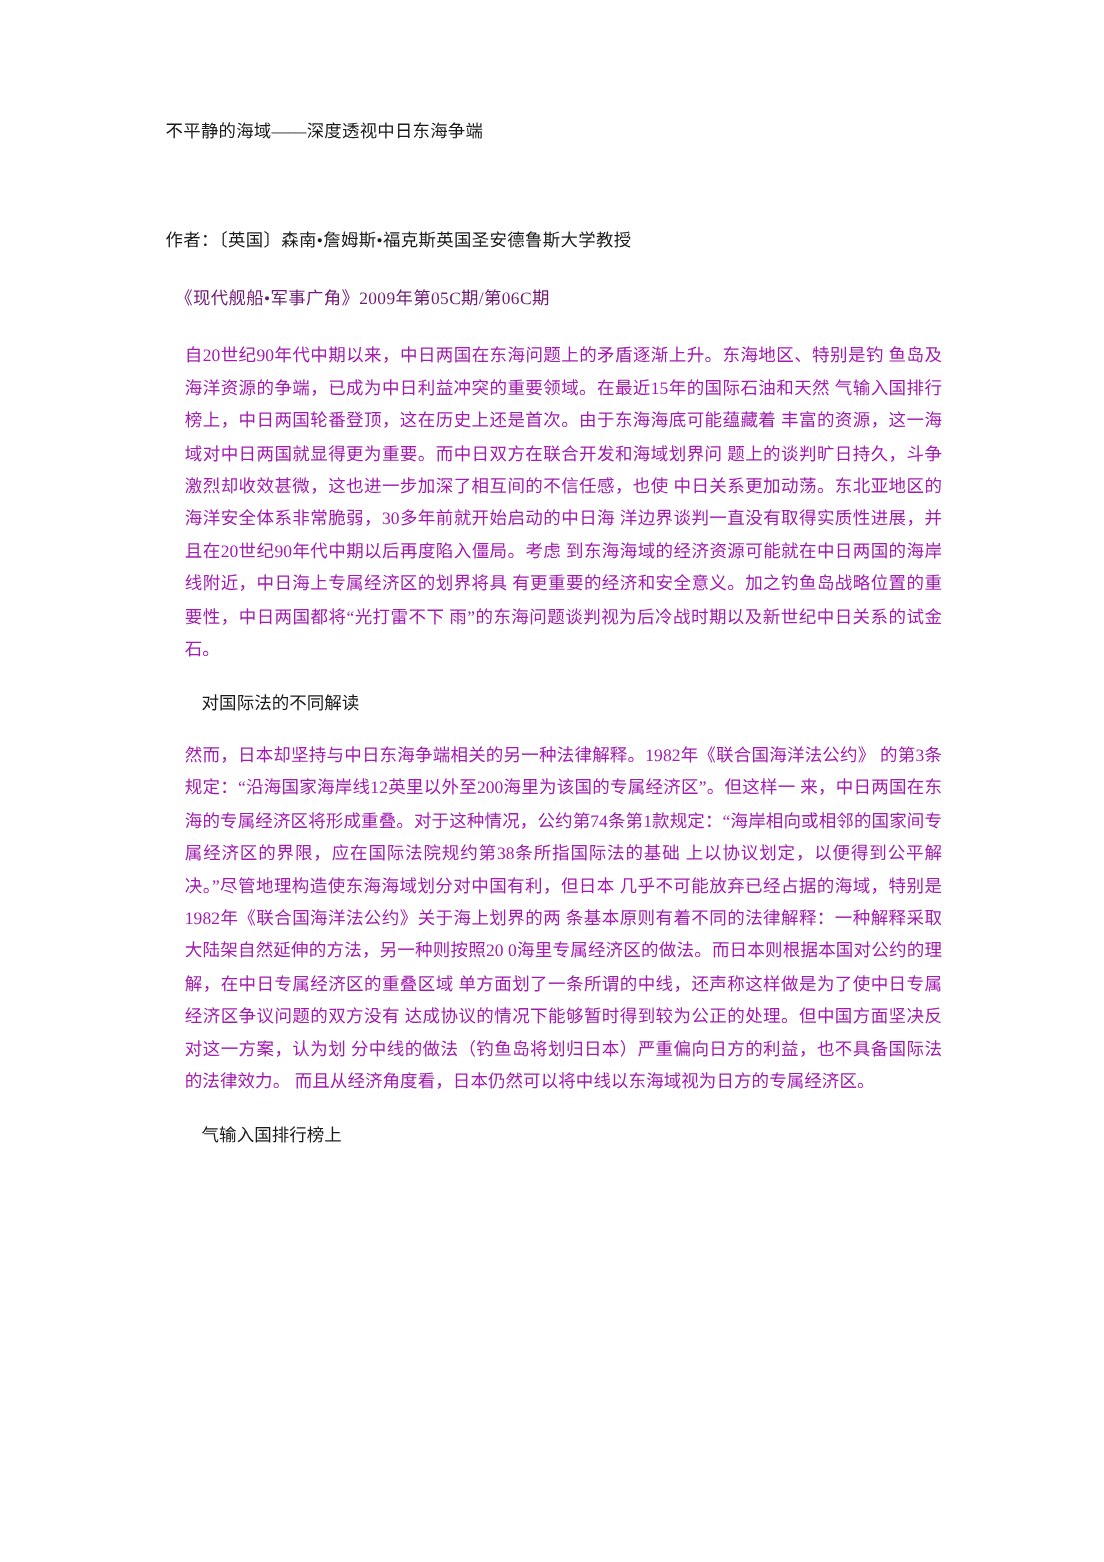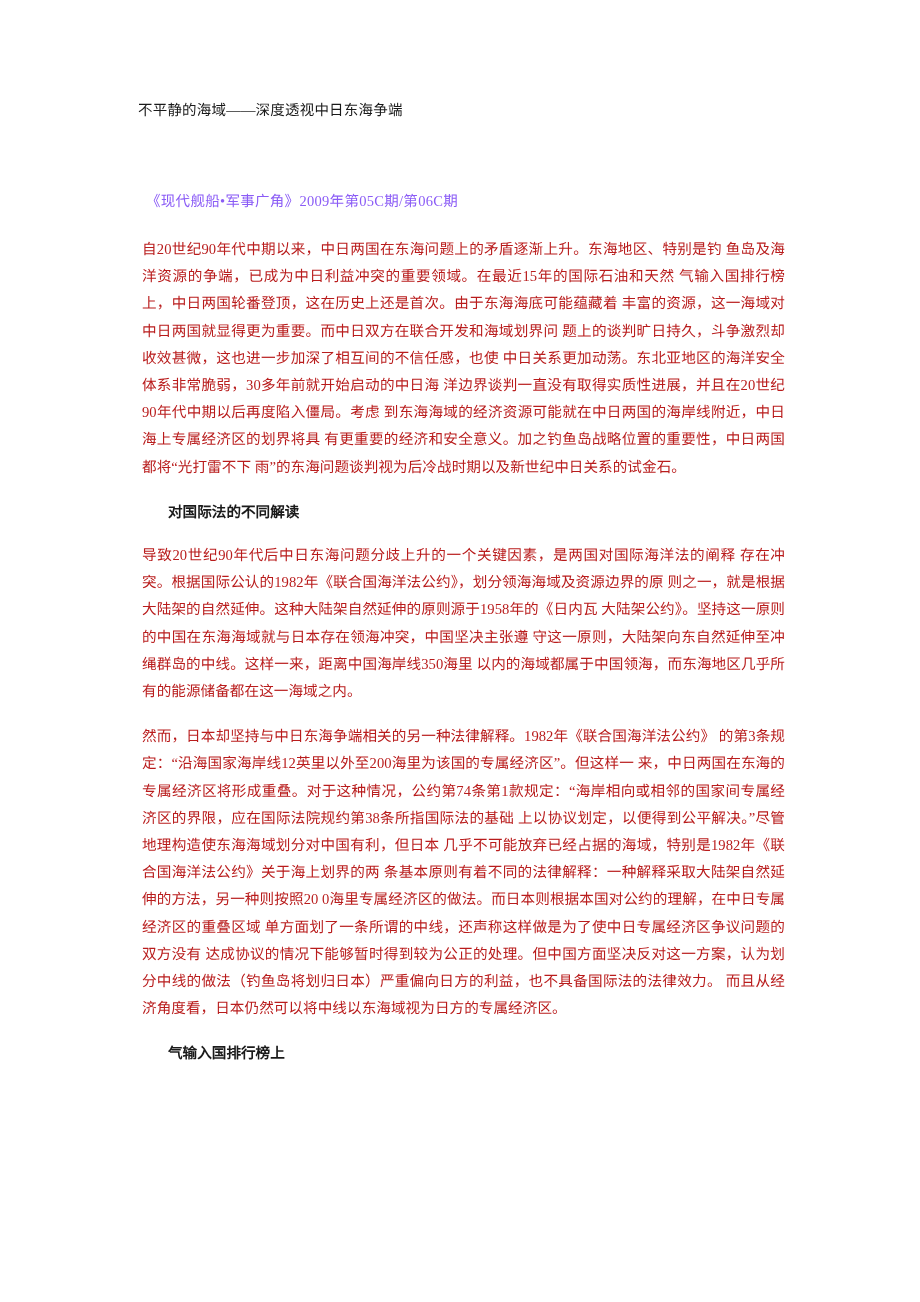--- a/index.html
+++ b/index.html
@@ -40,56 +40,56 @@
     margin: 0 0 26px 0;
     letter-spacing: 0.3px;
     color: #1a1a1a;
   }
   .journal {
     font-size: 14.5px;
     line-height: 22px;
     margin: 0 0 24px 0;
     padding-left: 8px;
     letter-spacing: 0.3px;
-    color: #8b5cf6;
+    color: #701a75;
   }
   p.body-text {
     font-size: 14.6px;
     line-height: 27.2px;
-    margin: 0 0 18px 4px;
+    margin: 0 0 18px 16px;
     text-align: justify;
     text-justify: inter-ideograph;
     letter-spacing: 0.05px;
-    color: #b91c1c;
+    color: #a21caf;
   }
   h2.section-heading {
     font-size: 14.6px;
     line-height: 27.2px;
-    font-weight: 700;
+    font-weight: 400;
     margin: 14px 0 16px 0;
     padding-left: 30px;
     color: #1a1a1a;
   }
 </style>
 </head>
 <body>
 
 <div class="page">
 
   <div class="doc-title">不平静的海域——深度透视中日东海争端</div>
 
   <div class="spacer-after-title"></div>
 
+  <div class="byline">作者：〔英国〕森南•詹姆斯•福克斯英国圣安德鲁斯大学教授</div>
 
   <div class="journal">《现代舰船•军事广角》2009年第05C期/第06C期</div>
 
   <p class="body-text">自20世纪90年代中期以来，中日两国在东海问题上的矛盾逐渐上升。东海地区、特别是钓 鱼岛及海洋资源的争端，已成为中日利益冲突的重要领域。在最近15年的国际石油和天然 气输入国排行榜上，中日两国轮番登顶，这在历史上还是首次。由于东海海底可能蕴藏着 丰富的资源，这一海域对中日两国就显得更为重要。而中日双方在联合开发和海域划界问 题上的谈判旷日持久，斗争激烈却收效甚微，这也进一步加深了相互间的不信任感，也使 中日关系更加动荡。东北亚地区的海洋安全体系非常脆弱，30多年前就开始启动的中日海 洋边界谈判一直没有取得实质性进展，并且在20世纪90年代中期以后再度陷入僵局。考虑 到东海海域的经济资源可能就在中日两国的海岸线附近，中日海上专属经济区的划界将具 有更重要的经济和安全意义。加之钓鱼岛战略位置的重要性，中日两国都将“光打雷不下 雨”的东海问题谈判视为后冷战时期以及新世纪中日关系的试金石。</p>
 
   <h2 class="section-heading">对国际法的不同解读</h2>
 
-  <p class="body-text">导致20世纪90年代后中日东海问题分歧上升的一个关键因素，是两国对国际海洋法的阐释 存在冲突。根据国际公认的1982年《联合国海洋法公约》，划分领海海域及资源边界的原 则之一，就是根据大陆架的自然延伸。这种大陆架自然延伸的原则源于1958年的《日内瓦 大陆架公约》。坚持这一原则的中国在东海海域就与日本存在领海冲突，中国坚决主张遵 守这一原则，大陆架向东自然延伸至冲绳群岛的中线。这样一来，距离中国海岸线350海里 以内的海域都属于中国领海，而东海地区几乎所有的能源储备都在这一海域之内。</p>
 
   <p class="body-text">然而，日本却坚持与中日东海争端相关的另一种法律解释。1982年《联合国海洋法公约》 的第3条规定：“沿海国家海岸线12英里以外至200海里为该国的专属经济区”。但这样一 来，中日两国在东海的专属经济区将形成重叠。对于这种情况，公约第74条第1款规定：“海岸相向或相邻的国家间专属经济区的界限，应在国际法院规约第38条所指国际法的基础 上以协议划定，以便得到公平解决。”尽管地理构造使东海海域划分对中国有利，但日本 几乎不可能放弃已经占据的海域，特别是1982年《联合国海洋法公约》关于海上划界的两 条基本原则有着不同的法律解释：一种解释采取大陆架自然延伸的方法，另一种则按照20 0海里专属经济区的做法。而日本则根据本国对公约的理解，在中日专属经济区的重叠区域 单方面划了一条所谓的中线，还声称这样做是为了使中日专属经济区争议问题的双方没有 达成协议的情况下能够暂时得到较为公正的处理。但中国方面坚决反对这一方案，认为划 分中线的做法（钓鱼岛将划归日本）严重偏向日方的利益，也不具备国际法的法律效力。 而且从经济角度看，日本仍然可以将中线以东海域视为日方的专属经济区。</p>
 
   <h2 class="section-heading">气输入国排行榜上</h2>
 
 
 </div>
 
 </body></html>

